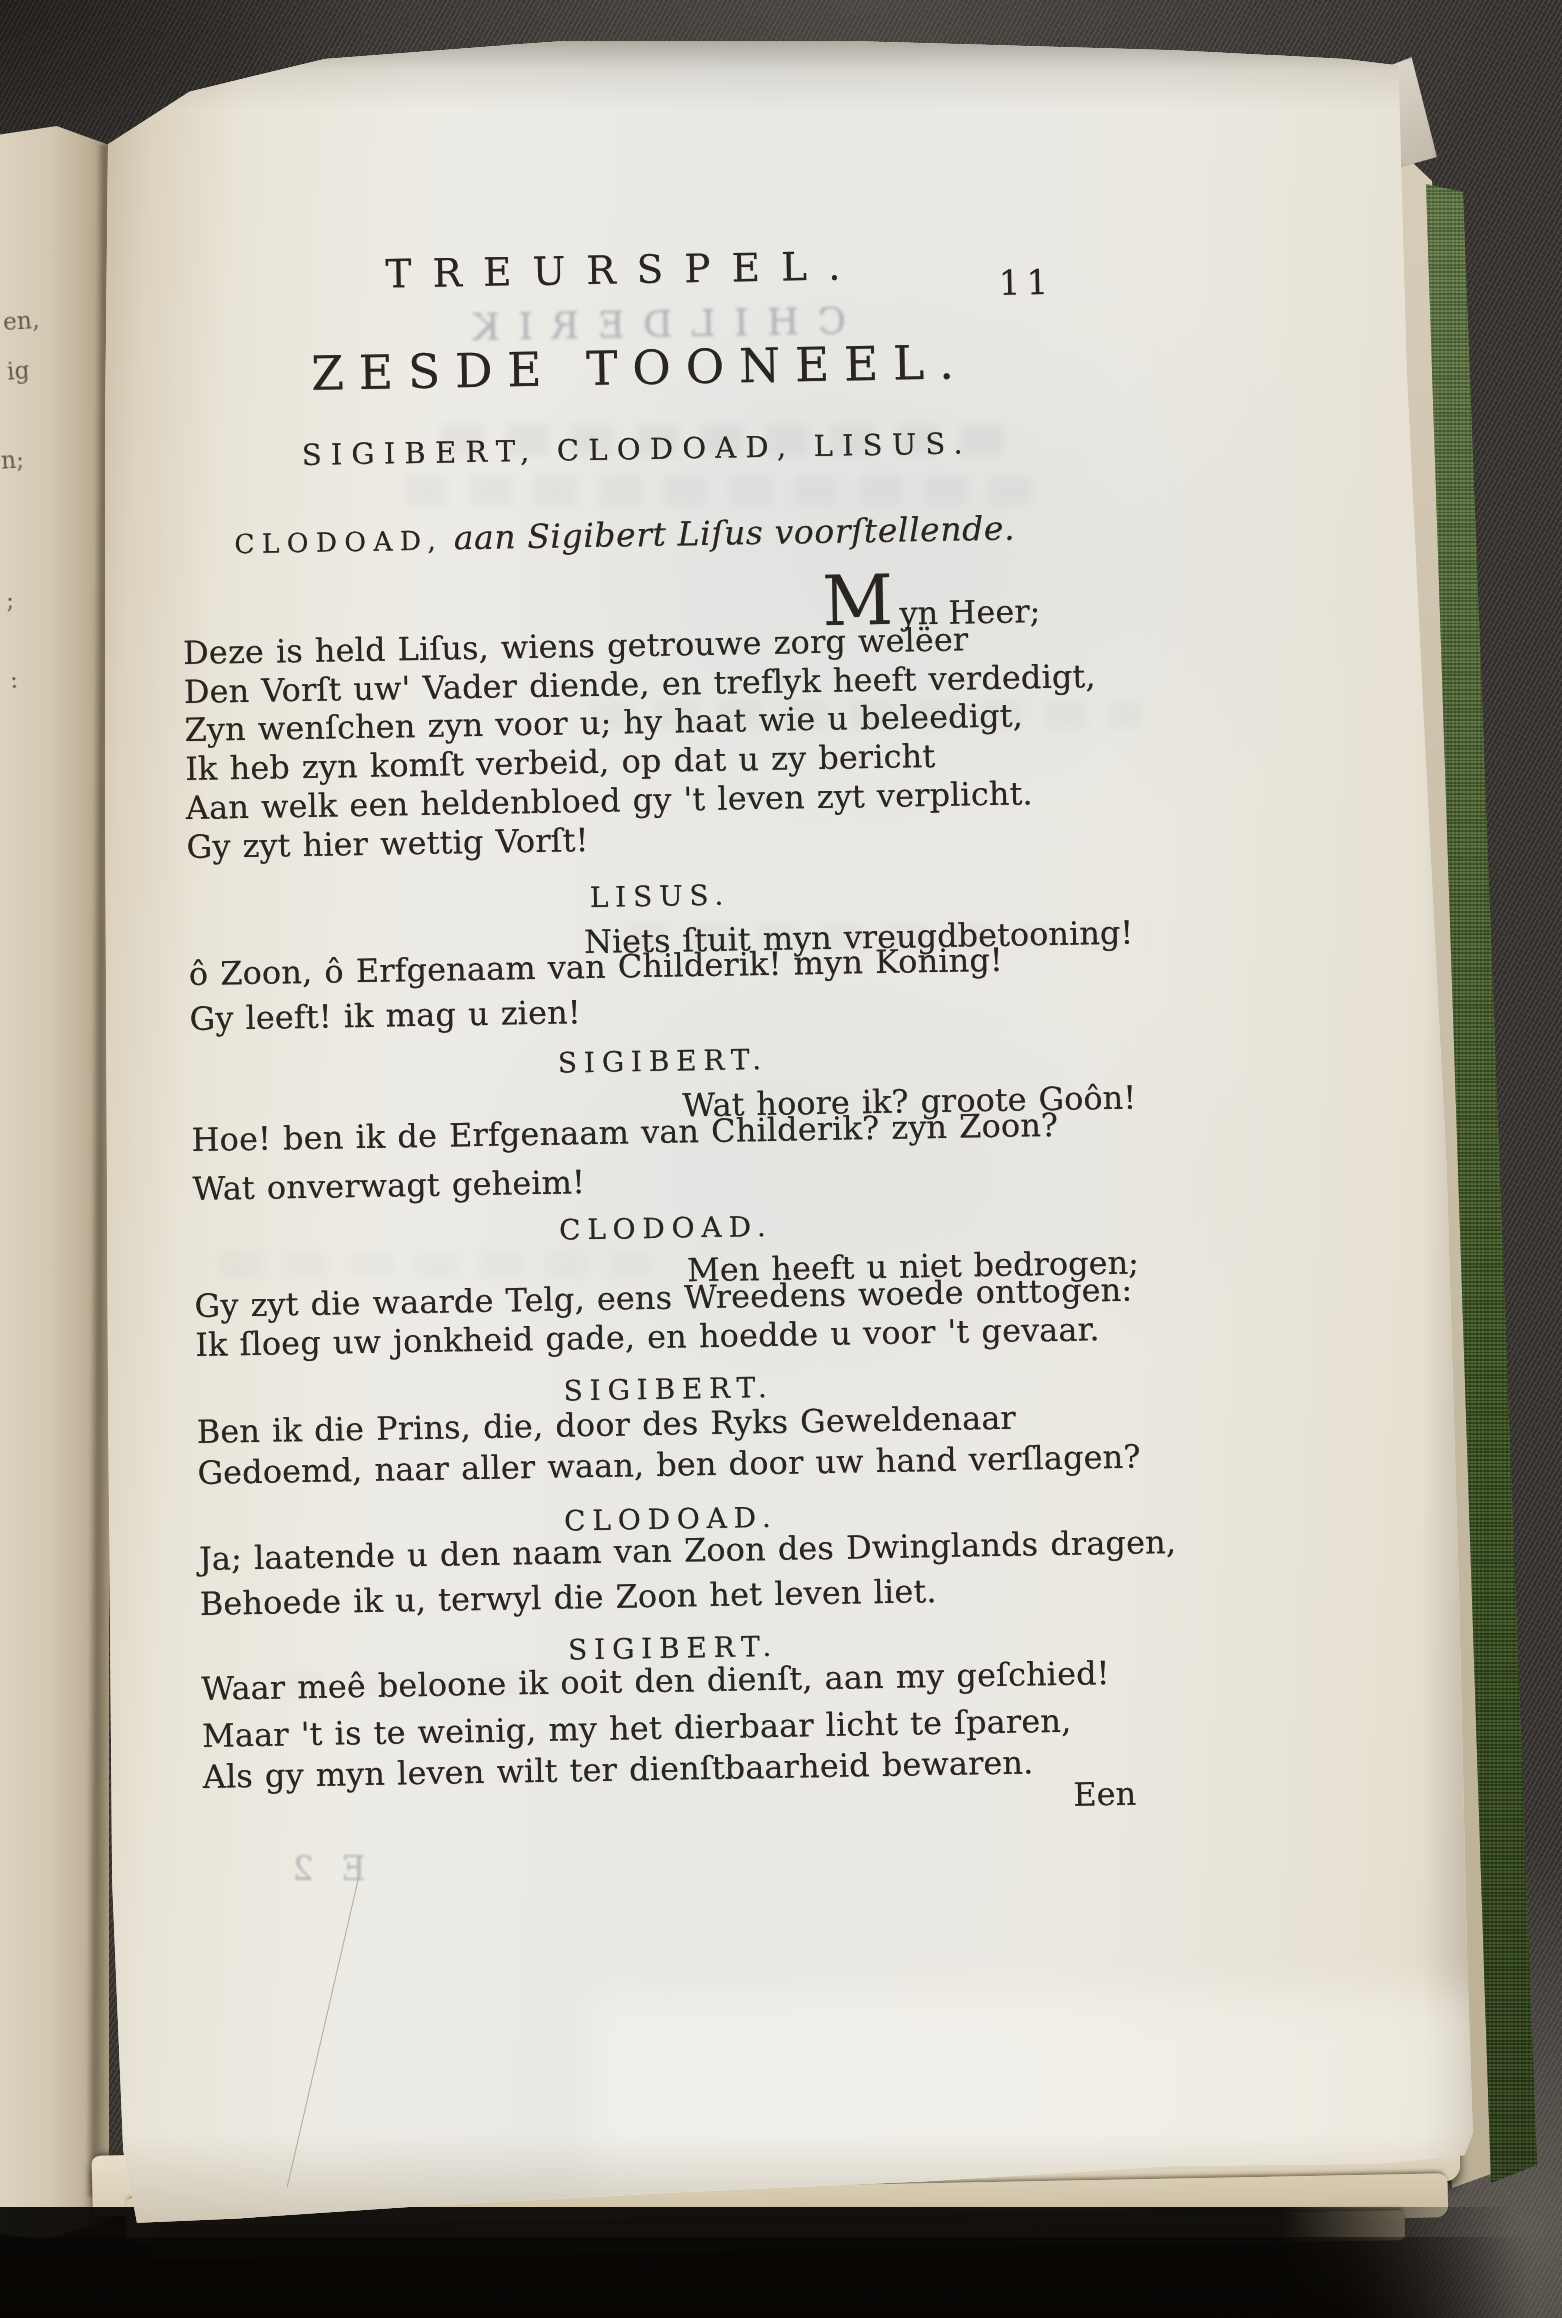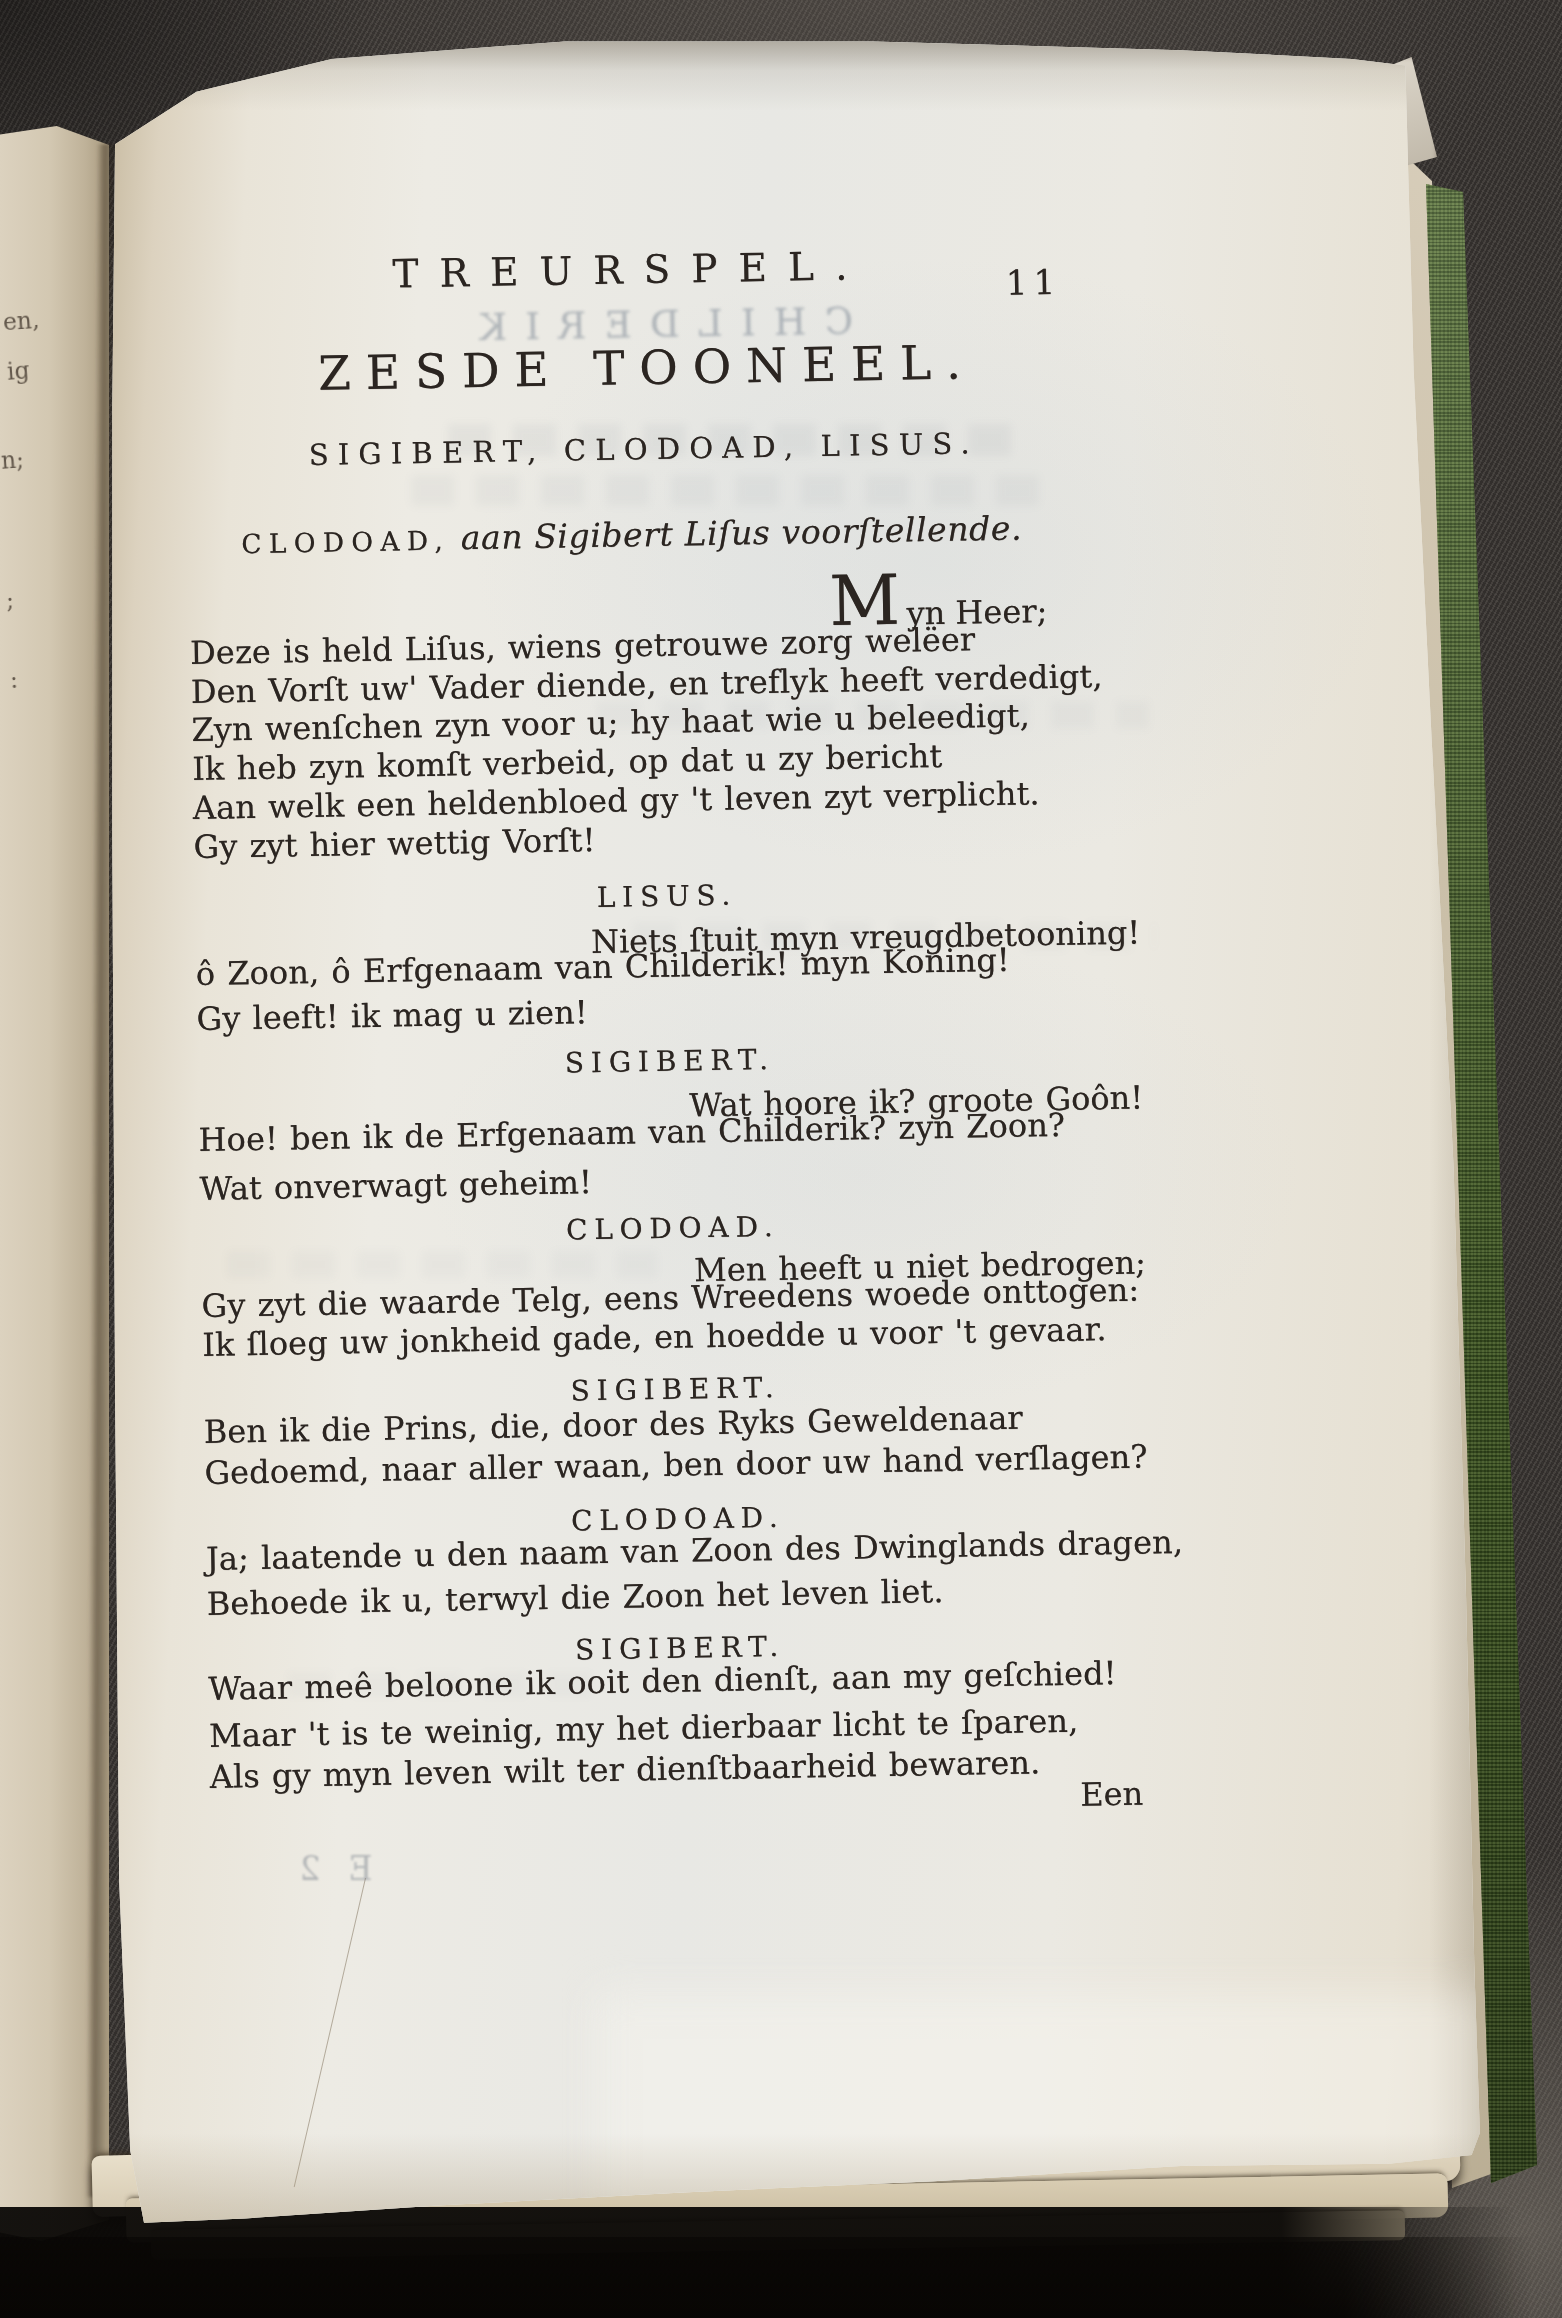--- a/index.html
+++ b/index.html
@@ -57,21 +57,21 @@
   .stack-c{position:absolute;left:151px;top:2220px;width:1254px;height:29.5px;
     background:#b6a98d;transform:rotate(-.9deg);border-radius:6.1px;
     box-shadow:0 -3.7px 4.3px -2.5px rgba(45,35,20,.8);opacity:.95;}
 
   
   .corner-tip{position:absolute;left:1384px;top:57px;width:53px;height:111px;
     clip-path:polygon(0 10%,52% 0,100% 90%,26% 100%);
     background:linear-gradient(160deg,#ddd7cb,#bfb7a8);box-shadow:inset 0 0 4.9px rgba(80,70,55,.5);}
 
   
-  .page{position:absolute;left:104px;top:37px;width:1380px;height:2188px;
+  .page{position:absolute;left:97px;top:37px;width:1380px;height:2188px;
     clip-path:polygon(.8% 4.9%,6.7% 2.5%,16.5% 1%,33.4% .2%,55.7% .2%,78% .6%,90.4% 1%,94.3% 1.3%,
       94.9% 15.2%,96.2% 32%,97.8% 51.7%,98.7% 71.3%,99.3% 88.2%,99.7% 95.8%,99.1% 96.8%,
       93.1% 97.2%,78% 97.3%,60.1% 98%,42.3% 98.5%,24.5% 99.1%,10.2% 99.7%,2.9% 99.9%,
       1.9% 96.6%,1.1% 84.3%,.8% 61.8%,.6% 36.5%,.6% 16.9%);
     background-color:#eae7e0;
     background-image:
       radial-gradient(ellipse 738px 492px at 60% 24%, rgba(203,211,217,.30), transparent 62%),
       radial-gradient(ellipse 676px 369px at 55% 52%, rgba(198,206,212,.18), transparent 65%),
       linear-gradient(93deg,#c6b99f 0%,#dcd2bf 4%,#e9e4d8 10%,#edebe4 22%,#e8e8e4 45%,#ebe9e2 70%,#e6e0d2 93%,#ddd4c2 100%),
       repeating-linear-gradient(177deg, rgba(188,198,204,.05) 0 55px, rgba(120,130,140,.06) 55px 111px);}

